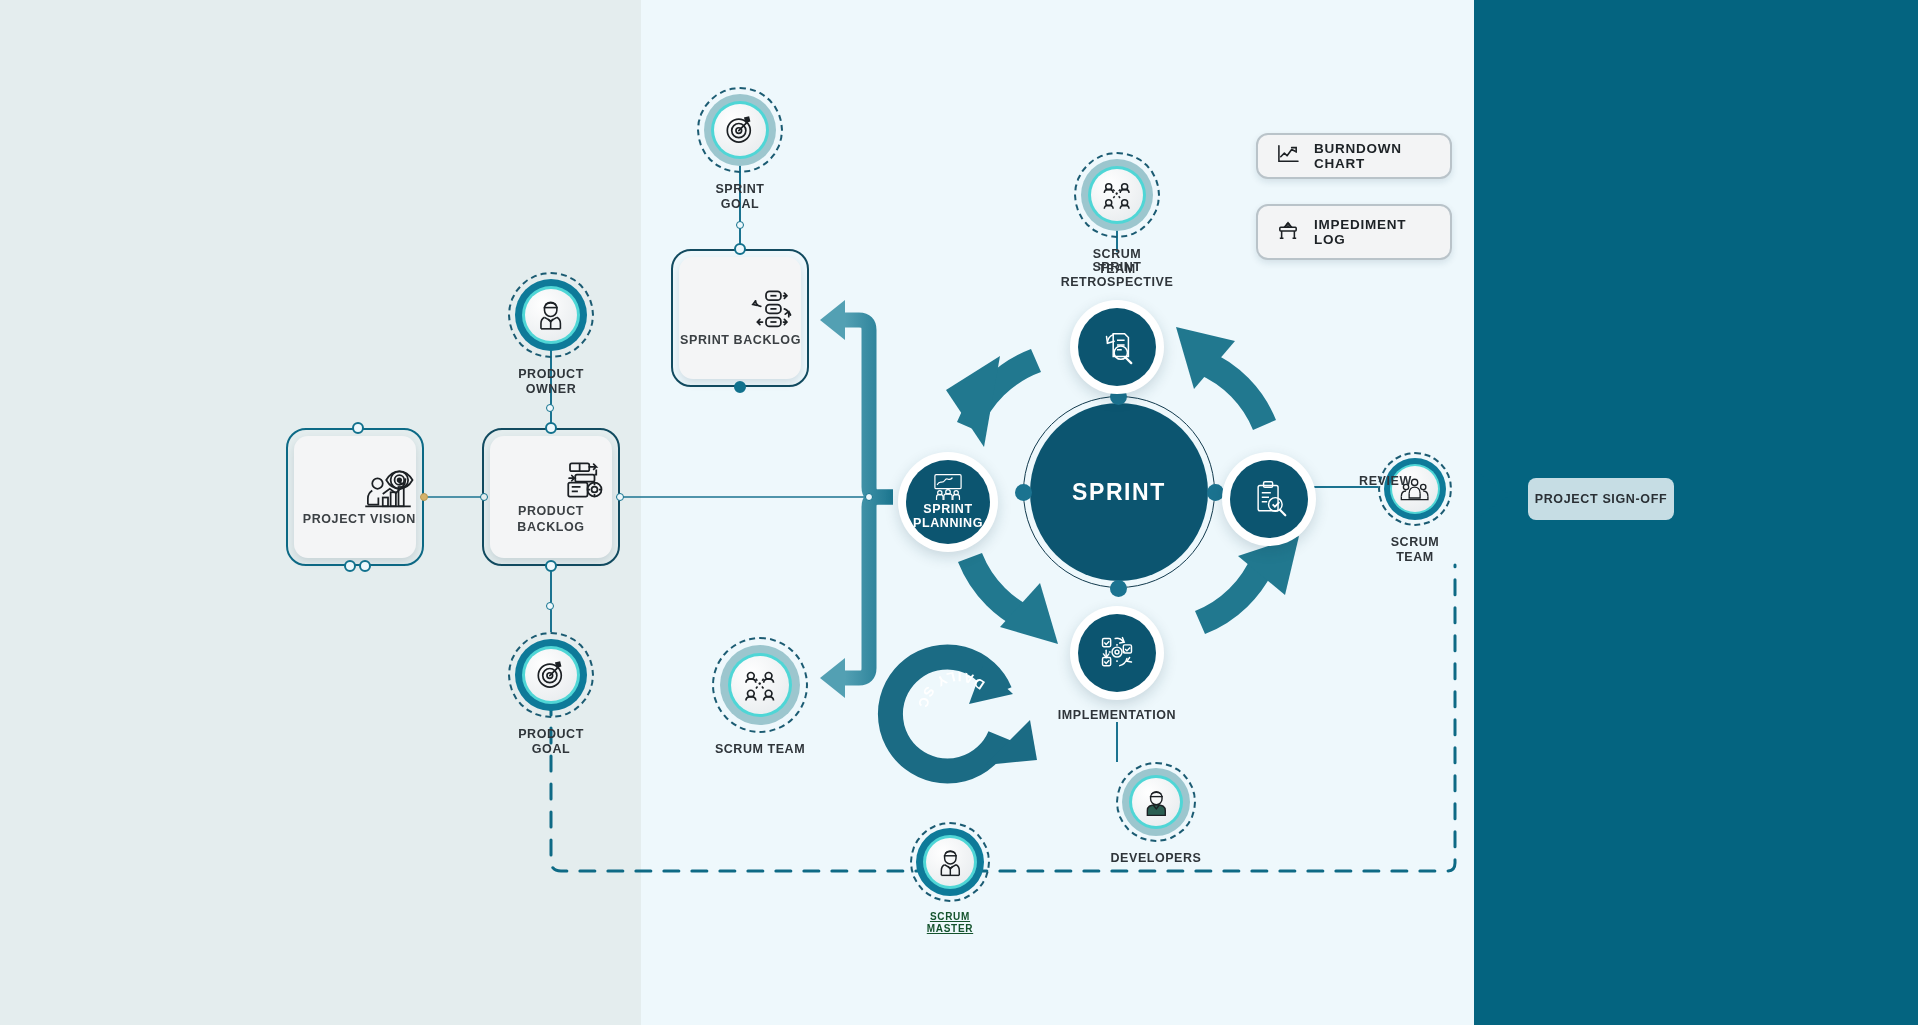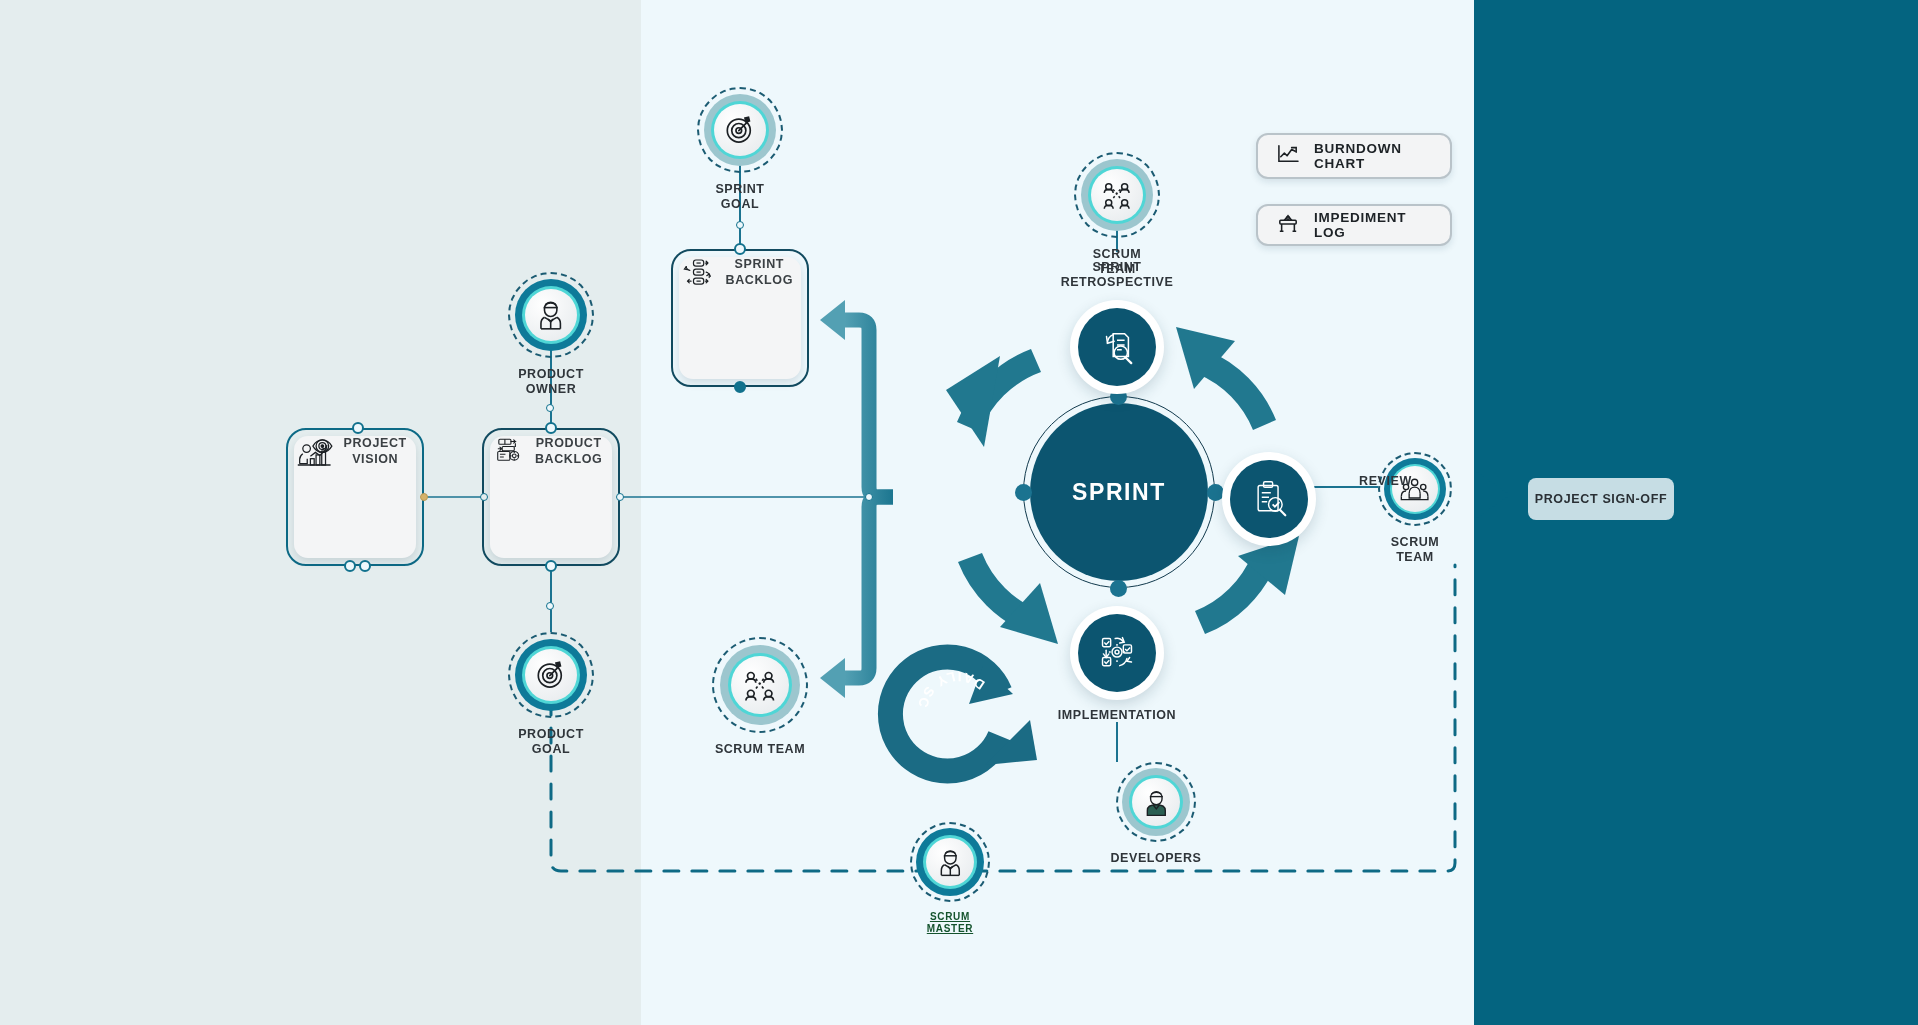--- a/index.html
+++ b/index.html
@@ -29,21 +29,21 @@
     position:absolute;inset:0;
     border:2.5px solid #0d6a86;
     border-radius:20px;
     box-sizing:border-box;
   }
   .card.dark .frame{border-color:#124b60;}
   .card .inner{
     position:absolute;left:8px;top:8px;right:8px;bottom:8px;
     background:#f4f5f6;border-radius:14px;
     box-shadow:0 4px 9px rgba(20,60,80,.14);
-    display:flex;align-items:flex-start;justify-content:center;
+    display:flex;flex-direction:column;align-items:flex-end;justify-content:center;
   }
   .card .glyph{width:56px;height:46px;display:block;}
   .card .cap{
     font-size:12.5px;font-weight:bold;letter-spacing:.6px;color:#3b4044;
     text-align:center;line-height:1.25;text-transform:uppercase;
   }
 
   
   .knob{
     position:absolute;border-radius:50%;
@@ -485,20 +485,36 @@
 
   <div id="sprint-orbit"></div>
   <div id="sprint-hub">
     <span class="t">SPRINT</span>
   </div>
   <div class="orbdot" style="left:1110px;top:388px;"></div>
   <div class="orbdot" style="left:1110px;top:580px;"></div>
   <div class="orbdot" style="left:1015px;top:484px;"></div>
   <div class="orbdot" style="left:1207px;top:484px;"></div>
 
+  <div class="cyc" style="left:898px;top:452px;width:100px;height:100px;">
+    <div class="fill" style="width:84px;height:84px;">
+      <svg viewBox="0 0 44 34" width="36" height="28" fill="none" stroke="#fff" stroke-width="1.5">
+        <rect x="6" y="2" width="32" height="17" rx="1.5"></rect>
+        <path d="M9 14c3-6 6 0 9-5s5 2 9-3" stroke-linecap="round"></path>
+        <circle cx="12" cy="24" r="2.6"></circle>
+          <path d="M8 33v-4c0-2 2-3 4-3s4 1 4 3v4"></path>
+        <circle cx="22" cy="23" r="2.8"></circle>
+          <path d="M17 33v-5c0-2 2-3 5-3s5 1 5 3v5"></path>
+        <circle cx="32" cy="24" r="2.6"></circle>
+          <path d="M28 33v-4c0-2 2-3 4-3s4 1 4 3v4"></path>
+      </svg>
+      <span class="txt">SPRINT
+PLANNING</span>
+    </div>
+  </div>
 
   <div class="cyc" style="left:1070px;top:300px;width:94px;height:94px;">
     <div class="fill" style="width:78px;height:78px;">
       <svg viewBox="0 0 44 40" width="42" height="38" fill="none" stroke="#fff" stroke-width="1.6">
         <path d="M18 6h12l4 4v20H18z"></path>
           <path d="M22 13h8M22 18h8M22 23h5"></path>
         <path d="M12 16a10 10 0 0 1 6-9" stroke-linecap="round"></path>
           <path d="M11 9l1 7 7-2" stroke-linecap="round"></path>
         <circle cx="26" cy="26" r="7"></circle>
           <path d="M31 31l6 6" stroke-linecap="round" stroke-width="2.4"></path>
@@ -548,21 +564,21 @@
     <span>
       <svg viewBox="0 0 26 22" width="24" height="20" fill="none" stroke="#1c2024" stroke-width="1.7">
         <path d="M3 2v17h21" stroke-linecap="round"></path>
         <path d="M5 14l4-4 3 3 5-7 4 2" stroke-linecap="round" stroke-linejoin="round"></path>
         <path d="M17 4h5v5" stroke-linecap="round"></path>
       </svg>
     </span>
     <span class="ptxt">BURNDOWN CHART</span>
   </div>
 
-  <div class="pill" style="left:1256px;top:204px;width:196px;height:42px;">
+  <div class="pill" style="left:1256px;top:204px;width:196px;height:56px;">
     <span>
       <svg viewBox="0 0 26 22" width="24" height="20" fill="none" stroke="#1c2024" stroke-width="1.7">
         <rect x="4" y="8" width="18" height="4" rx="1"></rect>
         <path d="M6 12v8M20 12v8M4 20h4M18 20h4"></path>
         <path d="M9 8L13 3l4 5z"></path>
         <circle cx="13" cy="5.5" r="1.4"></circle>
       </svg>
     </span>
     <span class="ptxt">IMPEDIMENT LOG</span>
   </div>

